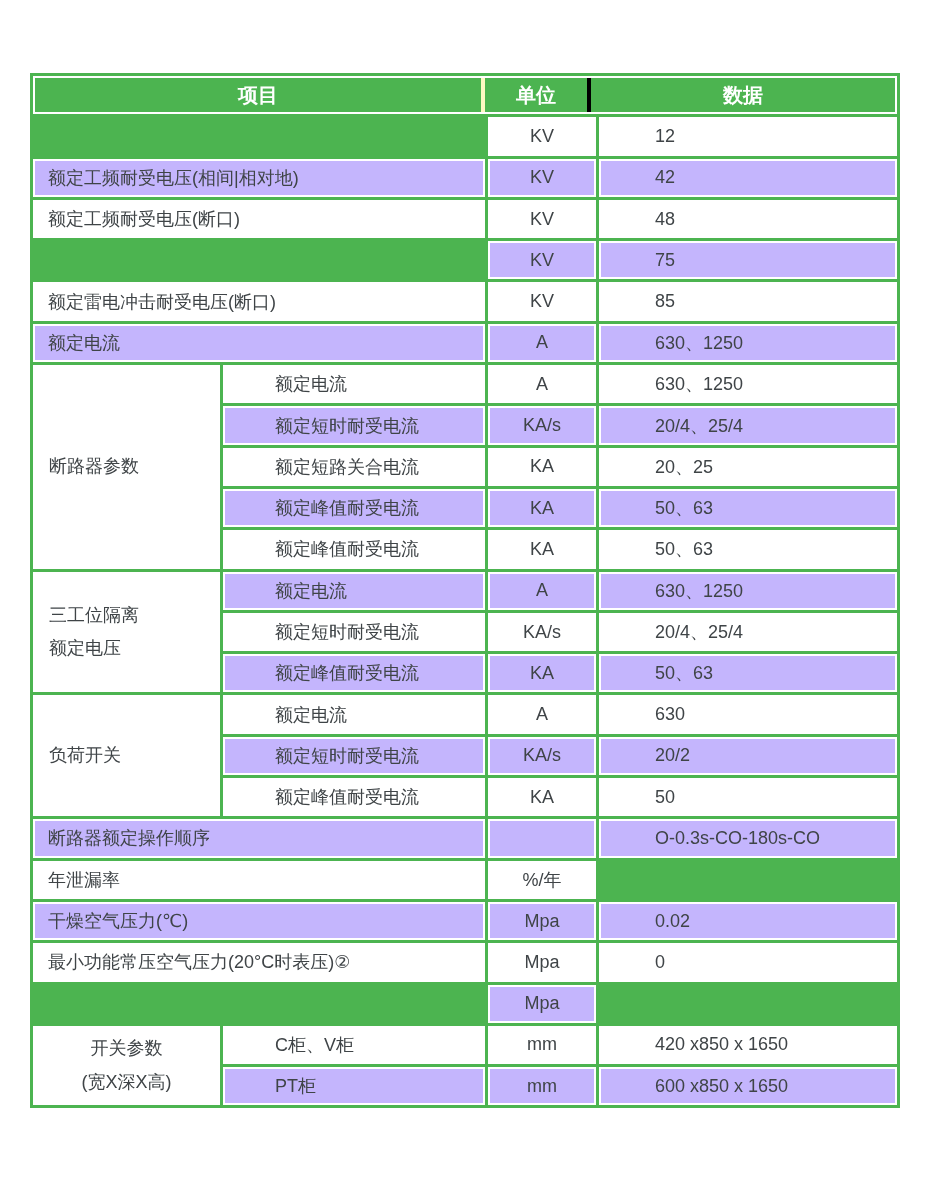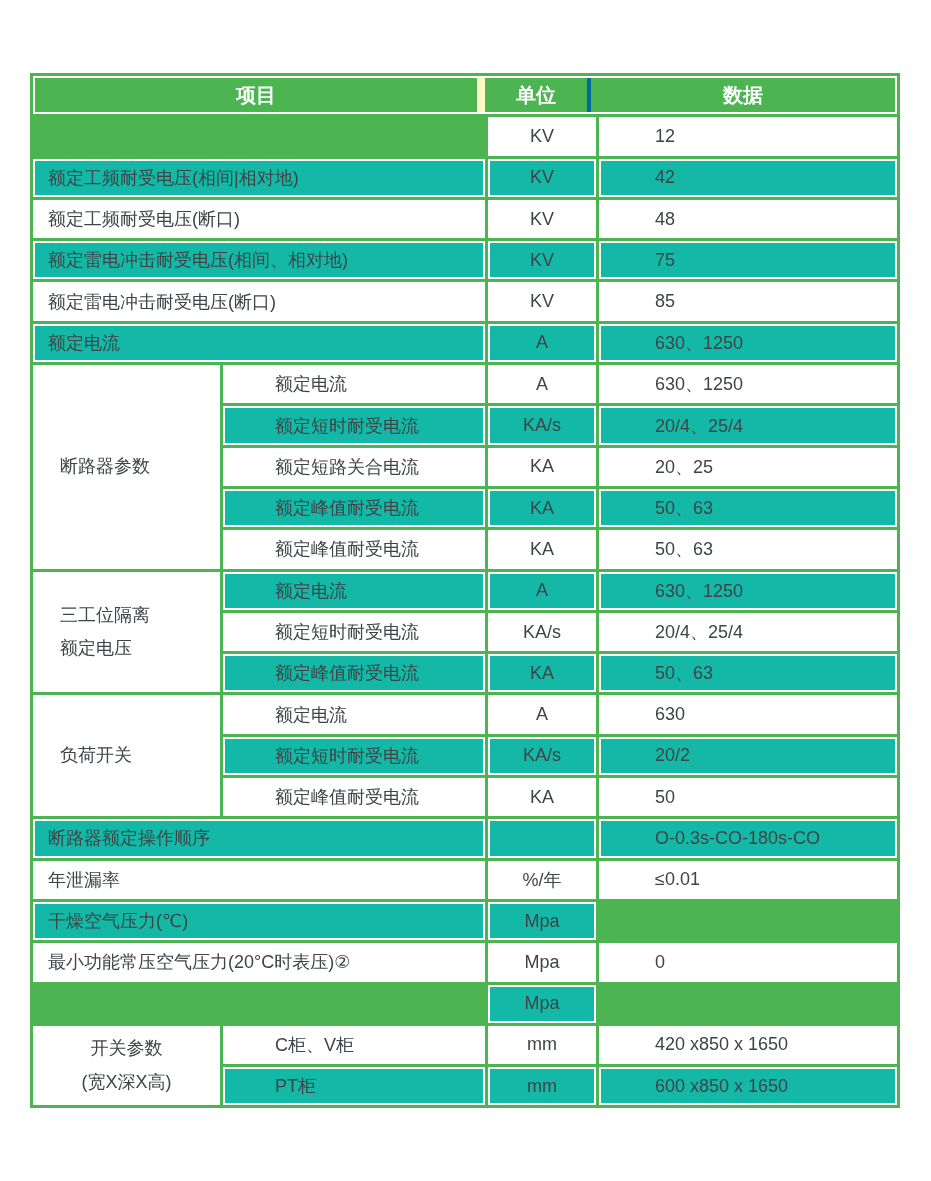--- a/index.html
+++ b/index.html
@@ -12,36 +12,36 @@
     grid-template-columns:187px 262px 108px 1fr;
     grid-template-rows:repeat(25,38.3px);
     gap:3px;
   }
   .cell{
     border:2px solid #ffffff; background:#ffffff;
     display:flex; align-items:center;
     color:#3f4447; font-size:18px; overflow:hidden;
     white-space:nowrap;
   }
-  .cell.lg{ background:#14b8a6; }
+  .cell.lg{ background:#c4b5fd; }
   .item{ grid-column:1/3; padding-left:13px; }
   .sub{ grid-column:2; padding-left:50px; }
-  .grp{ grid-column:1; padding-left:25px; background:#ffffff;
+  .grp{ grid-column:1; padding-left:14px; background:#ffffff;
         white-space:pre-line; line-height:1.85; }
   .grp.center{ justify-content:center; text-align:center; padding-left:0; }
   .unit{ grid-column:3; justify-content:center; }
   .val{ grid-column:4; padding-left:54px; }
   .hdr{
     grid-column:1/5; grid-row:1;
     background:#4cb450; border:2px solid #ffffff;
     display:flex; color:#ffffff; font-weight:bold; font-size:20px;
   }
   .hdr>div{ display:flex; align-items:center; justify-content:center; }
-  .h-item{ width:450px; border-right:8px solid #fef9c3; }
-  .h-unit{ width:106px; border-right:4px solid #0369a1; }
+  .h-item{ width:450px; border-right:4px solid #fef9c3; }
+  .h-unit{ width:106px; border-right:4px solid #000000; }
   .h-data{ flex:1; }
 </style>
 </head>
 <body>
 
 <div class="spec-table">
 
   <div class="hdr">
     <div class="h-item">项目</div>
     <div class="h-unit">单位</div>
@@ -52,21 +52,20 @@
   <div class="cell val" style="grid-row:2">12</div>
 
   <div class="cell item lg" style="grid-row:3">额定工频耐受电压(相间|相对地)</div>
   <div class="cell unit lg" style="grid-row:3">KV</div>
   <div class="cell val lg" style="grid-row:3">42</div>
 
   <div class="cell item" style="grid-row:4">额定工频耐受电压(断口)</div>
   <div class="cell unit" style="grid-row:4">KV</div>
   <div class="cell val" style="grid-row:4">48</div>
 
-  <div class="cell item lg" style="grid-row:5">额定雷电冲击耐受电压(相间、相对地)</div>
   <div class="cell unit lg" style="grid-row:5">KV</div>
   <div class="cell val lg" style="grid-row:5">75</div>
 
   <div class="cell item" style="grid-row:6">额定雷电冲击耐受电压(断口)</div>
   <div class="cell unit" style="grid-row:6">KV</div>
   <div class="cell val" style="grid-row:6">85</div>
 
   <div class="cell item lg" style="grid-row:7">额定电流</div>
   <div class="cell unit lg" style="grid-row:7">A</div>
   <div class="cell val lg" style="grid-row:7">630、1250</div>
@@ -121,24 +120,24 @@
   <div class="cell sub" style="grid-row:18">额定峰值耐受电流</div>
   <div class="cell unit" style="grid-row:18">KA</div>
   <div class="cell val" style="grid-row:18">50</div>
 
   <div class="cell item lg" style="grid-row:19">断路器额定操作顺序</div>
   <div class="cell unit lg" style="grid-row:19"></div>
   <div class="cell val lg" style="grid-row:19">O-0.3s-CO-180s-CO</div>
 
   <div class="cell item" style="grid-row:20">年泄漏率</div>
   <div class="cell unit" style="grid-row:20">%/年</div>
-  <div class="cell val" style="grid-row:20">≤0.01</div>
 
   <div class="cell item lg" style="grid-row:21">干燥空气压力(℃)</div>
   <div class="cell unit lg" style="grid-row:21">Mpa</div>
+  <div class="cell val lg" style="grid-row:21">0.02</div>
 
   <div class="cell item" style="grid-row:22">最小功能常压空气压力(20°C时表压)②</div>
   <div class="cell unit" style="grid-row:22">Mpa</div>
   <div class="cell val" style="grid-row:22">0</div>
 
   <div class="cell unit lg" style="grid-row:23">Mpa</div>
 
   <div class="cell grp center" style="grid-row:24/span 2">开关参数
 (宽X深X高)</div>
 

